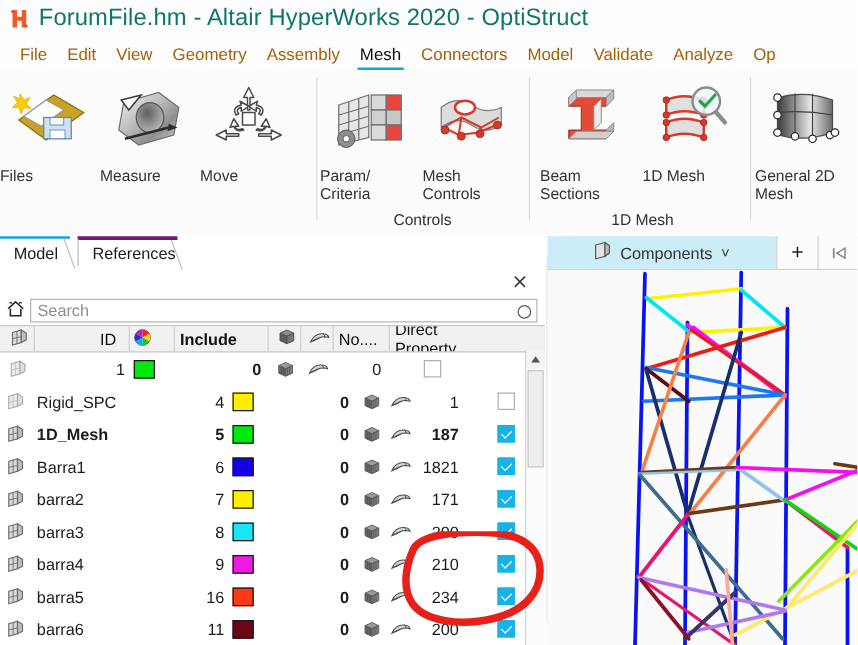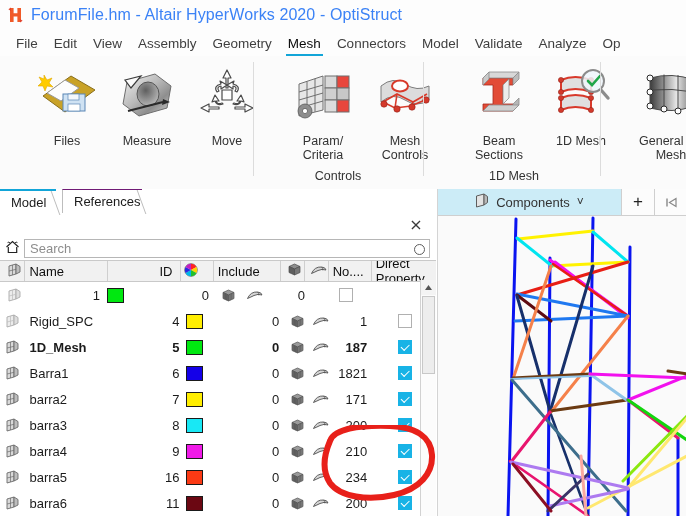--- a/index.html
+++ b/index.html
@@ -9,49 +9,49 @@
     background:#ffffff;
     font-size:12px;
     color:#1b1b1b;
     -webkit-font-smoothing:antialiased;
   }
   #app{position:relative;width:686px;height:516px;overflow:hidden;background:#fff;}
 
   
   .titlebar{height:30px;display:flex;align-items:center;padding-left:8px;background:#fdfdfd;}
   .altair-logo{width:15px;height:16px;margin-right:8px;flex:none;position:relative;}
-  .titletext{font-size:16px;color:#3b82f6;letter-spacing:.1px;}
+  .titletext{font-size:19px;color:#0f766e;letter-spacing:.1px;}
 
   
   .menubar{height:26px;display:flex;align-items:flex-end;padding-left:8px;background:#fdfdfd;position:relative;}
-  .menuitem{font-size:13.5px;color:#404040;padding:0 8px 5px 8px;white-space:nowrap;position:relative;}
+  .menuitem{font-size:13.5px;color:#a16207;padding:0 8px 5px 8px;white-space:nowrap;position:relative;}
   .menuitem.active{color:#0b0b0b;}
   .menuitem.active:after{content:"";position:absolute;left:6px;right:6px;bottom:0;height:2.5px;background:#12a5d8;}
 
   
   .ribbon{height:133px;background:#fbfbfb;position:relative;border-bottom:1px solid #d8d8d8;}
   .rgroup{position:absolute;top:0;height:133px;}
   .rsep{position:absolute;top:6px;width:1px;height:114px;background:#dcdcdc;}
-  .ritem{position:absolute;top:4px;width:78px;text-align:center;padding-left:28px;}
+  .ritem{position:absolute;top:4px;width:78px;}
   .ricon{height:70px;display:flex;align-items:center;justify-content:center;}
   .rlabel{font-size:12.5px;color:#333;line-height:14px;margin-top:4px;}
   .gname{position:absolute;top:113px;font-size:12.5px;color:#333;text-align:center;width:100%;}
 
   
   .content{position:absolute;top:189px;left:0;width:686px;height:327px;background:#fff;}
 
   
   .browser{position:absolute;left:0;top:0;width:436px;height:327px;background:#fff;}
   .tabrow{height:24px;position:relative;background:#fff;}
   .tab{position:absolute;top:0;height:24px;display:flex;align-items:center;
        font-size:13px;color:#1b1b1b;padding:0 11px;background:#fff;box-sizing:border-box;}
   .tab .slant{position:absolute;right:-9px;top:0;width:10px;height:24px;
        border-left:1px solid #bdbdbd;transform:skewX(20deg);box-sizing:border-box;}
   .tab.sel{border-top:2.5px solid #12a5d8;}
-  .tab.unsel{border-left:1px solid #bdbdbd;border-top:1px solid #701a75;}
+  .tab.unsel{border-left:1px solid #bdbdbd;border-top:3px solid #701a75;}
 
   .closerow{position:relative;height:26px;}
   .closebtn{position:absolute;right:12px;top:4px;width:16px;height:16px;color:#3b3b3b;
             font-size:16px;line-height:15px;text-align:center;font-family:"DejaVu Sans",sans-serif;}
 
   .searchrow{position:absolute;left:0;top:48px;width:436px;height:23px;display:flex;align-items:center;}
   .homeicon{width:24px;text-align:center;font-size:14px;color:#222;}
   .searchbox{flex:1;height:19px;margin-right:6px;border:1px solid #b6b6b6;background:#fff;
              display:flex;align-items:center;box-sizing:border-box;position:relative;}
   .searchbox input{border:0;outline:0;width:100%;height:17px;font-size:13px;color:#222;
@@ -65,40 +65,40 @@
   .th{display:flex;align-items:center;font-size:13px;color:#101010;
       border-right:1px solid #cfcfcf;box-sizing:border-box;padding-left:4px;height:20px;}
   .rows{position:relative;}
   .trow{display:flex;height:26px;align-items:center;font-size:13px;color:#1b1b1b;}
   .trow.bold{font-weight:bold;}
   .cell{display:flex;align-items:center;box-sizing:border-box;height:26px;}
   .c-icon{width:28px;justify-content:center;}
   .c-name{width:92px;padding-left:4px;}
   .c-id{width:28px;justify-content:flex-end;padding-right:4px;margin-left:48px;}
   .c-col{width:36px;justify-content:flex-start;padding-left:3px;}
-  .c-inc{width:75px;justify-content:flex-end;padding-right:6px;}
+  .c-inc{width:75px;justify-content:flex-end;padding-right:6px;font-weight:bold;}
   .c-cube{width:26px;justify-content:center;}
   .c-eye{width:26px;justify-content:center;}
   .c-no{width:45px;justify-content:flex-end;padding-right:7px;}
   .c-dp{width:68px;justify-content:center;}
 
   .swatch{width:17px;height:15px;border:1px solid #1a1a1a;box-sizing:border-box;}
   .chk{width:14px;height:14px;border:1px solid #b0b0b0;background:#fff;box-sizing:border-box;}
   .chk.on{background:#18b3e6;border-color:#18b3e6;display:flex;align-items:center;justify-content:center;}
   .chk.on:after{content:"";width:7px;height:3.5px;border-left:1.8px solid #fff;border-bottom:1.8px solid #fff;
      transform:rotate(-45deg);margin-top:-2px;}
 
   
   .vscroll{position:absolute;right:0;top:91px;width:15px;height:236px;background:#fcfcfc;border-left:1px solid #d2d2d2;}
   .vsUp{width:15px;height:15px;display:flex;align-items:center;justify-content:center;
         font-size:9px;color:#4a4a4a;background:#f4f4f4;}
   .vsThumb{position:absolute;top:16px;left:1px;width:13px;height:78px;background:#ededed;border:1px solid #c8c8c8;box-sizing:border-box;}
 
   
-  .rightpane{position:absolute;left:437px;top:0;width:249px;height:327px;background:#fff;border-left:1px solid #d4d4d4;}
+  .rightpane{position:absolute;left:437px;top:0;width:249px;height:327px;background:#fff;border-left:1px solid #d4d4d4;border-radius:24px;}
   .comp-header{height:26px;display:flex;align-items:stretch;border-bottom:1px solid #cfcfcf;}
   .comp-drop{flex:1;background:#ccecf7;display:flex;align-items:center;justify-content:center;gap:7px;font-size:13px;color:#333;}
   .comp-btn{width:32px;border-left:1px solid #cfcfcf;background:#fcfcfc;display:flex;align-items:center;justify-content:center;
             font-size:17px;color:#222;}
   .comp-btn.sm{font-size:12px;color:#777;}
   .viewport{position:absolute;top:27px;left:0;width:249px;height:300px;background:#fafafa;overflow:hidden;}
 
   
   .annot{position:absolute;left:316px;top:236px;width:124px;height:82px;pointer-events:none;}
 </style>
@@ -115,22 +115,22 @@
         <path d="M14.6,13.8 L12.0,15.4 L12.0,12.0 Z" fill="#e2412a"></path>
       </svg>
     </span>
     <span class="titletext">ForumFile.hm - Altair HyperWorks 2020 - OptiStruct</span>
   </div>
 
   <div class="menubar">
     <div class="menuitem">File</div>
     <div class="menuitem">Edit</div>
     <div class="menuitem">View</div>
+    <div class="menuitem">Geometry</div>
     <div class="menuitem">Assembly</div>
-    <div class="menuitem">Geometry</div>
     <div class="menuitem active">Mesh</div>
     <div class="menuitem">Connectors</div>
     <div class="menuitem">Model</div>
     <div class="menuitem">Validate</div>
     <div class="menuitem">Analyze</div>
     <div class="menuitem">Op</div>
   </div>
 
   <div class="ribbon">
 
@@ -356,21 +356,20 @@
         <div class="thead">
           <div class="th c-icon">
             <span>
               <svg width="13" height="14" viewBox="0 0 13 14">
                 <polygon points="1,3 8,1 8,11 1,13" fill="#d9d9d9" stroke="#6b6b6b" stroke-width=".9"></polygon>
                 <polygon points="8,1 12,3.5 12,9 8,11" fill="#bdbdbd" stroke="#6b6b6b" stroke-width=".9"></polygon>
                 <path d="M1,8 L8,6.3 M4.5,2 L4.5,12" stroke="#6b6b6b" stroke-width=".7" fill="none"></path>
               </svg>
             </span>
           </div>
-          <div class="th c-name">Name</div>
           <div class="th c-id" style="justify-content:flex-start;padding-left:4px">ID</div>
           <div class="th c-col">
             <span>
               <svg width="14" height="14" viewBox="0 0 14 14">
                 <circle cx="7" cy="7" r="6.3" fill="#ddd" stroke="#555" stroke-width=".7"></circle>
                 <path d="M7,7 L7,0.7 A6.3,6.3 0 0,1 12.4,4 Z" fill="#ff2222"></path>
                 <path d="M7,7 L12.4,4 A6.3,6.3 0 0,1 12.4,10 Z" fill="#ffd400"></path>
                 <path d="M7,7 L12.4,10 A6.3,6.3 0 0,1 7,13.3 Z" fill="#22c02a"></path>
                 <path d="M7,7 L7,13.3 A6.3,6.3 0 0,1 1.6,10 Z" fill="#00b7e8"></path>
                 <path d="M7,7 L1.6,10 A6.3,6.3 0 0,1 1.6,4 Z" fill="#2a2ae0"></path>

